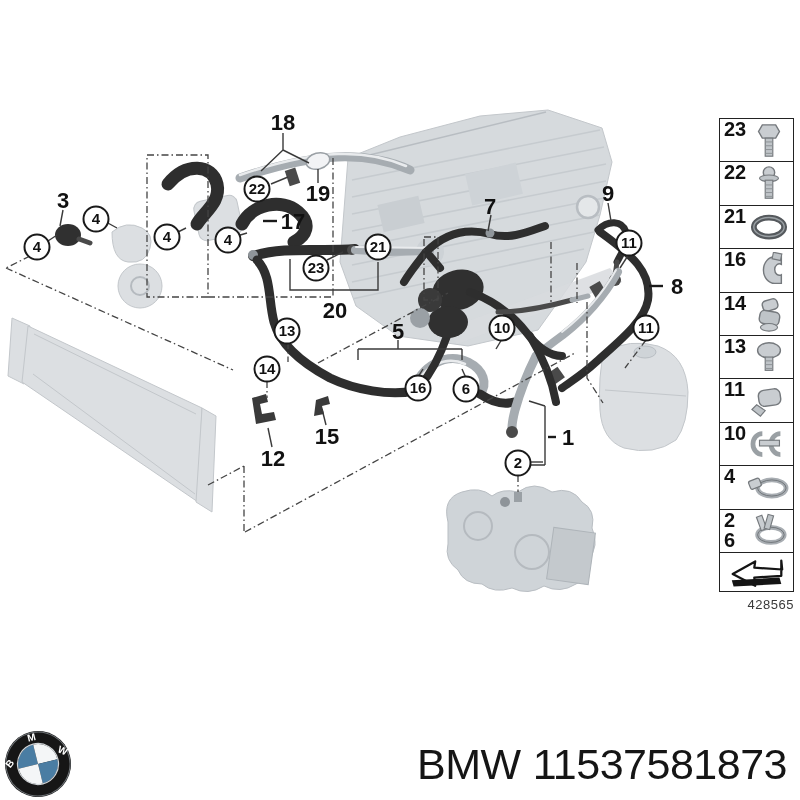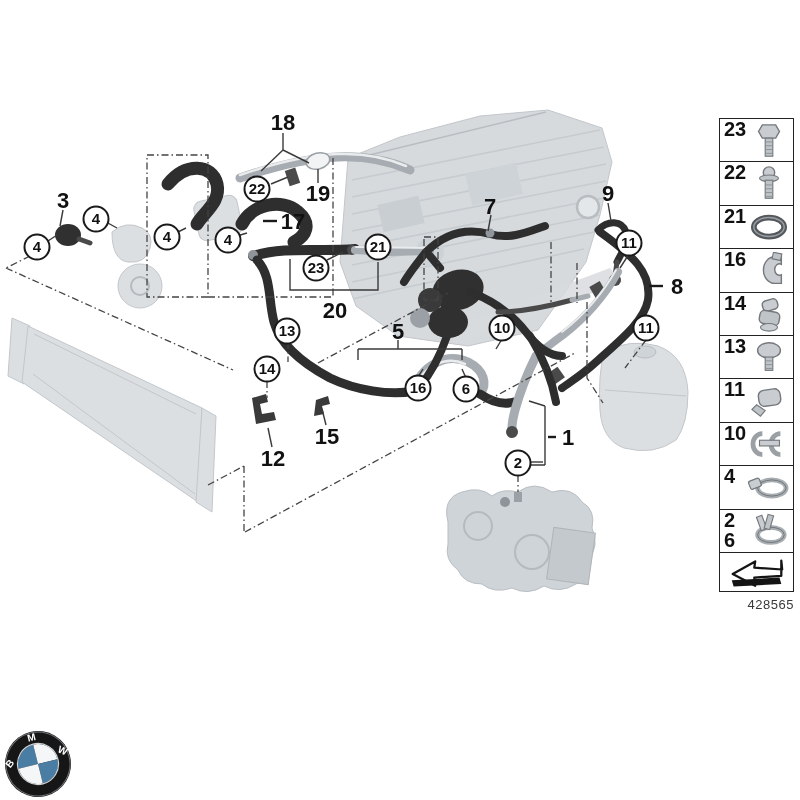--- a/index.html
+++ b/index.html
@@ -432,13 +432,14 @@
       <path d="M0 0 L0 -20 A20 20 0 0 1 20 0 Z" fill="#f4f6f7"></path>
       <path class="logo-q" d="M0 0 L20 0 A20 20 0 0 1 0 20 Z" fill="#4a7da3"></path>
       <path d="M0 0 L0 20 A20 20 0 0 1 -20 0 Z" fill="#f4f6f7"></path>
       <circle r="20.5" fill="none" stroke="#cfd3d6" stroke-width="1.2"></circle>
       <text x="-17" y="-19" transform="rotate(-38)" text-anchor="middle" font-size="10" font-weight="bold" fill="#fff">B</text>
       <text x="0" y="-24" text-anchor="middle" font-size="10" font-weight="bold" fill="#fff">M</text>
       <text x="17" y="-19" transform="rotate(38)" text-anchor="middle" font-size="10" font-weight="bold" fill="#fff">W</text>
     </g>
   </svg>
 
+  <div id="part-number"><span>BMW</span><span class="sp"></span><span>11537581873</span></div>
 </div>
 
 </body></html>

